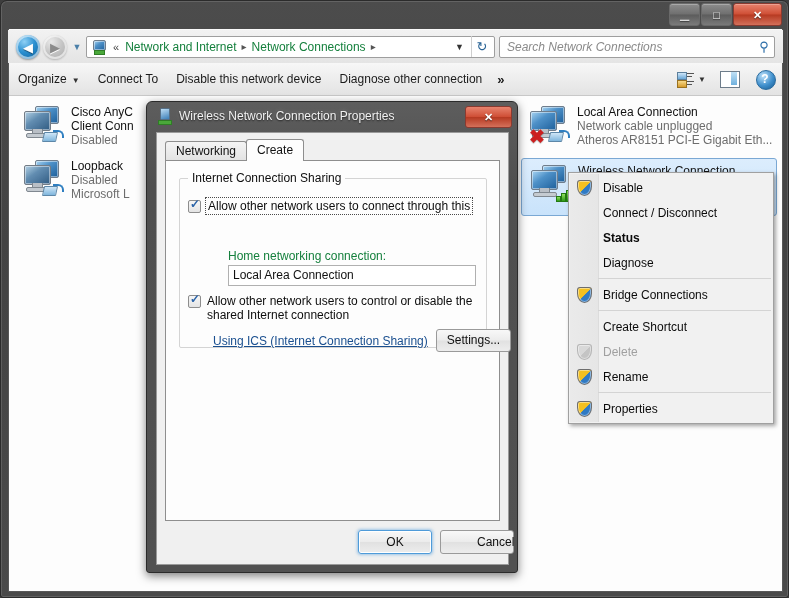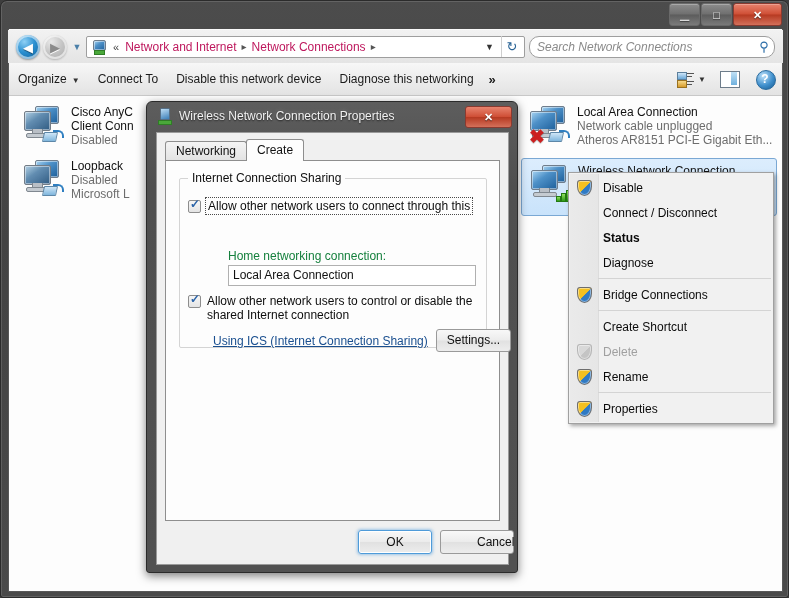--- a/index.html
+++ b/index.html
@@ -137,45 +137,45 @@
     min-width: 0;
   }
   .crumbicon {
     width: 16px; height: 16px;
     margin: 0 3px 0 2px;
     position: relative;
     flex: none;
   }
   .crumb {
     font-size: 12px;
-    color: #be185d;
+    color: #15803d;
     padding: 2px 3px;
     white-space: nowrap;
     text-align: center;
   }
   .crumbsep { color: #555; font-size: 10px; padding: 0 2px; }
   .crumbchev { color: #444; font-size: 11px; padding: 0 3px; }
   .crumbspacer { flex: 1 1 auto; }
   .crumbdrop { color: #333; font-size: 9px; padding: 0 7px 0 4px; }
   .refreshbtn {
     width: 20px; height: 21px;
     flex: none;
     border-left: 1px solid #cfcfcf;
     color: #2a6496;
     font-size: 13px;
     text-align: center;
     line-height: 21px;
   }
   #searchbox {
     margin-left: 4px;
     margin-right: 8px;
-    width: 246px; height: 22px;
+    width: 276px; height: 22px;
     background: #fff;
     border: 1px solid #9e9e9e;
-    border-radius: 10px;
+    border-radius: 2px;
     box-sizing: border-box;
     display: flex;
     align-items: center;
     flex: none;
   }
   #searchbox .ph {
     flex: 1 1 auto;
     padding-left: 7px;
     font-style: italic;
     font-size: 12px;
@@ -671,21 +671,21 @@
         <span class="mag">⚲</span>
       </div>
     </div>
 
     <div id="toolbar">
       <div class="tbitem">
         <span>Organize</span><span class="caret">▼</span>
       </div>
       <div class="tbitem">Connect To</div>
       <div class="tbitem">Disable this network device</div>
-      <div class="tbitem">Diagnose this networking</div>
+      <div class="tbitem">Diagnose other connection</div>
       <div class="tbitem" style="font-weight:bold;font-size:13px;padding-left:6px;">»</div>
       <div class="tbspacer"></div>
 
       <div class="tbicon">
         <div style="position:absolute;left:3px;top:3px;width:8px;height:6px;background:linear-gradient(180deg,#cfe6f8,#6aa8d8);border:1px solid #5c7f9c;"></div>
         <div style="position:absolute;left:3px;top:11px;width:8px;height:6px;background:linear-gradient(180deg,#f6d98a,#d79c2d);border:1px solid #9a7220;"></div>
         <div style="position:absolute;left:13px;top:4px;width:7px;height:1px;background:#555;"></div>
         <div style="position:absolute;left:13px;top:7px;width:5px;height:1px;background:#555;"></div>
         <div style="position:absolute;left:13px;top:12px;width:7px;height:1px;background:#555;"></div>
         <div style="position:absolute;left:13px;top:15px;width:5px;height:1px;background:#555;"></div>

